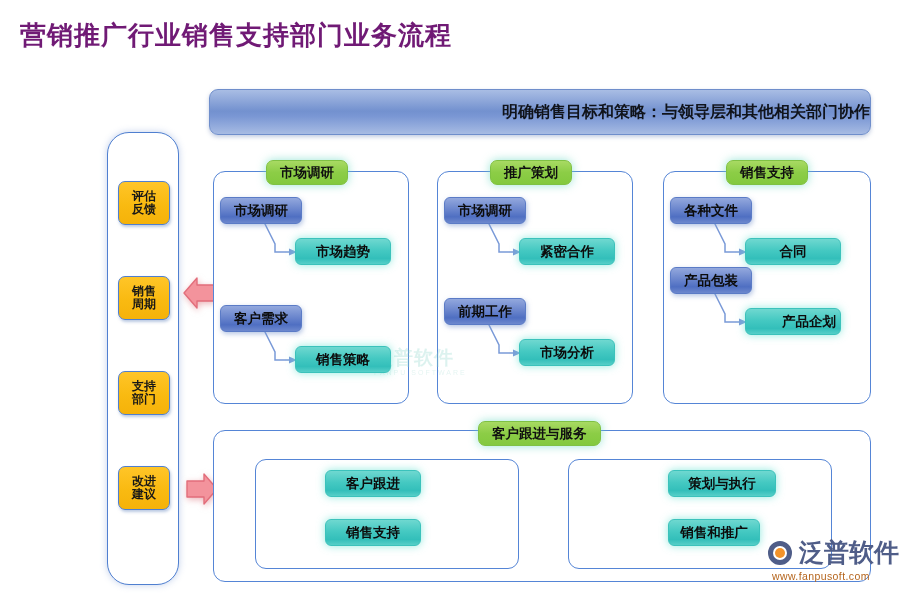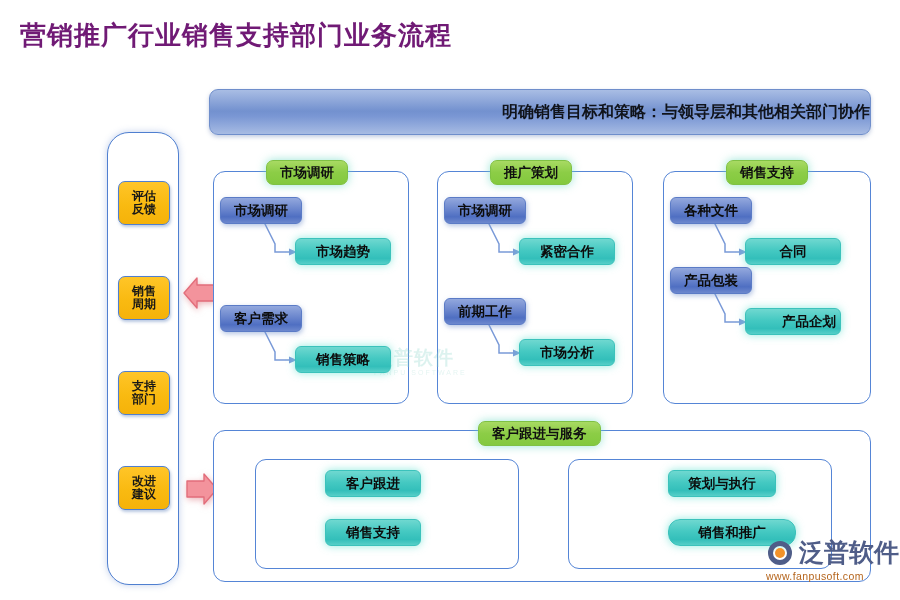--- a/index.html
+++ b/index.html
@@ -117,21 +117,21 @@
   .wm-center .wm-txts { display: flex; flex-direction: column; line-height: 1; }
   .wm-center .wm-big { font-size: 19px; font-weight: bold; color: #8fd6cb; letter-spacing: 1px; }
   .wm-center .wm-small { font-size: 7px; color: #a9ded4; letter-spacing: 2px; margin-top: 2px; }
 
   .logo {
     position: absolute; left: 765px; top: 536px;
     display: flex; flex-direction: column; z-index: 9;
   }
   .logo-row { display: flex; align-items: center; gap: 4px; }
   .logo-text { font-size: 25px; font-weight: bold; color: #4f5d88; letter-spacing: 0px; }
-  .logo-url { font-size: 10.5px; color: #b5651d; letter-spacing: 0.4px; margin-top: 1px; margin-left: 1px; }
+  .logo-url { font-size: 10.5px; color: #b5651d; letter-spacing: 0.4px; margin-top: 1px; margin-left: 7px; }
 </style>
 </head>
 <body>
 
 <div id="root">
 
   <div class="page-title">营销推广行业销售支持部门业务流程</div>
 
   <div class="wm-center">
     <div class="wm-mark"></div>
@@ -262,21 +262,21 @@
     <span>客户跟进</span>
   </div>
   <div class="node teal" style="left:325px; top:519px; width:96px;">
     <span>销售支持</span>
   </div>
 
   <div class="subpanel" style="left:568px; top:459px; width:264px; height:110px;"></div>
   <div class="node teal" style="left:668px; top:470px; width:108px;">
     <span>策划与执行</span>
   </div>
-  <div class="node teal" style="left:668px; top:519px; width:128px;border-radius:12px;">
+  <div class="node teal" style="left:668px; top:519px; width:92px;">
     <span>销售和推广</span>
   </div>
 
   <div class="logo">
     <div class="logo-row">
       <svg width="30" height="28" viewBox="0 0 30 28">
         <path d="M3,14 A12,12 0 0 1 27,14 L22,14 A7,7 0 0 0 8,14 A7,7 0 0 0 22,14 L27,14 A12,12 0 0 1 3,14 Z" fill="#4f5d88"></path>
         <circle cx="15" cy="14" r="5" fill="#f3932a"></circle>
       </svg>
       <span class="logo-text">泛普软件</span>

